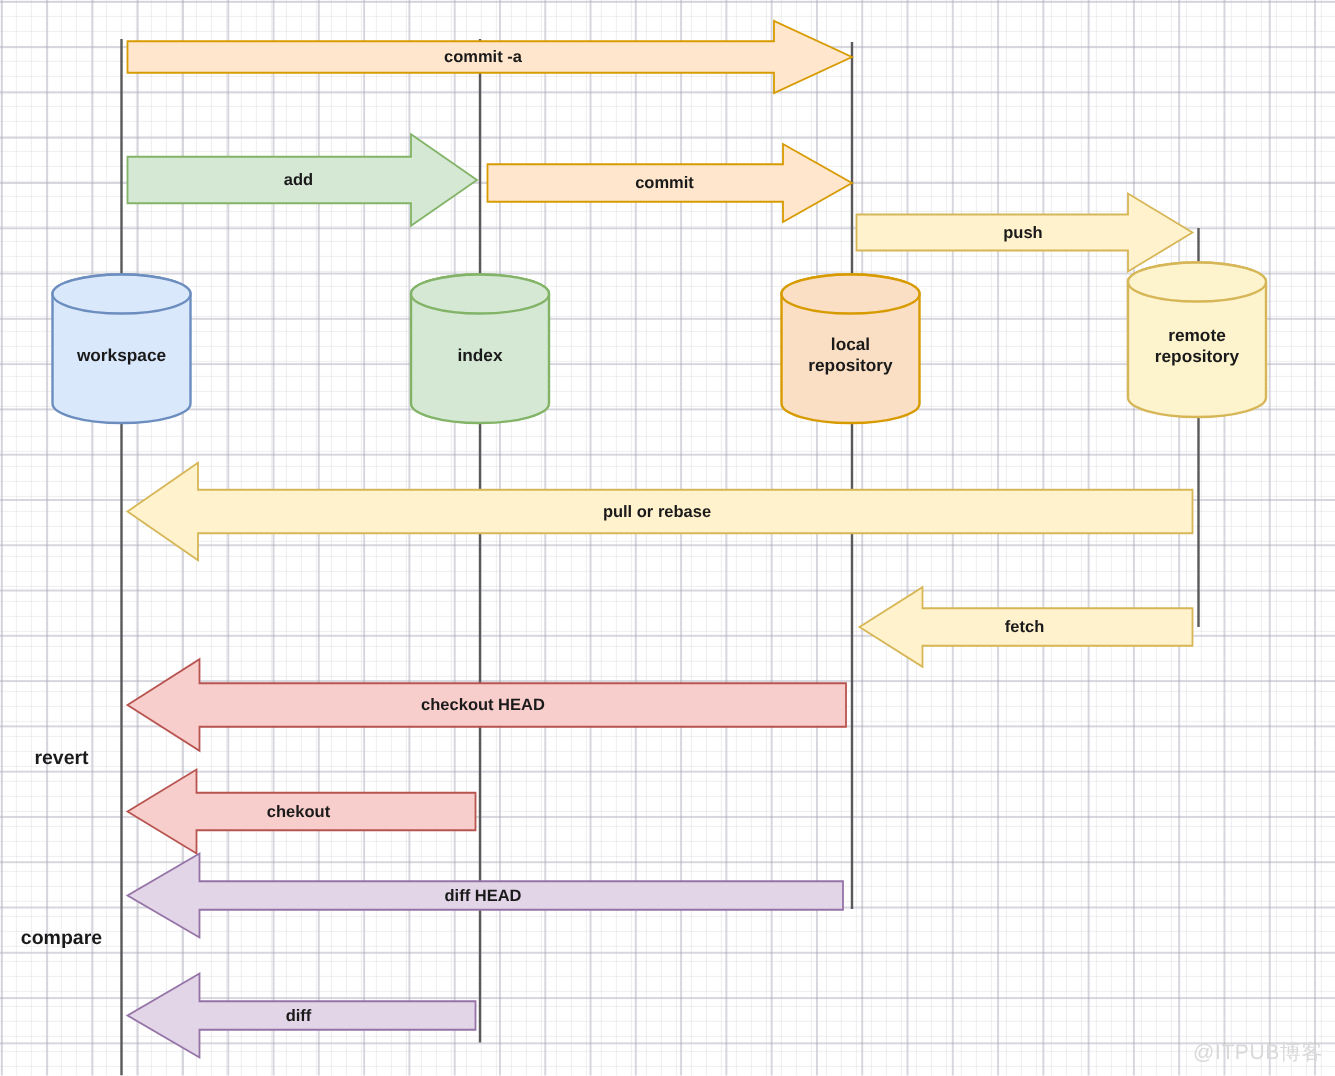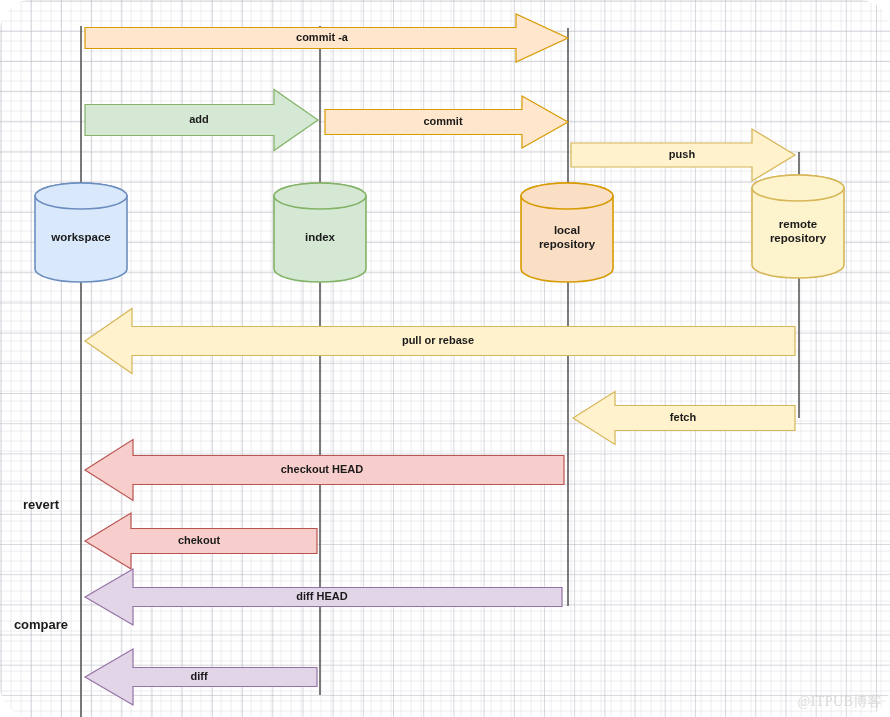--- a/index.html
+++ b/index.html
@@ -23,21 +23,20 @@
       linear-gradient(to right, rgba(200,200,210,0.30) 1px, transparent 1px),
       linear-gradient(to bottom, rgba(200,200,210,0.30) 1px, transparent 1px),
       linear-gradient(to right, rgba(165,165,180,0.45) 1px, transparent 1px),
       linear-gradient(to bottom, rgba(165,165,180,0.45) 1px, transparent 1px);
     background-size:
       10px 10px,
       10px 10px,
       30.2px 30.2px,
       30.2px 30.2px;
     background-position: 0.6px 0.6px, 0.6px 0.6px, 0.6px 0.6px, 0.6px 0.6px;
-    border-radius: 31px;
   }
 
   svg.layer {
     position: absolute;
     left: 0;
     top: 0;
     width: 890px;
     height: 717px;
   }
 
@@ -78,21 +77,21 @@
     font-weight: bold;
     fill: #1a1a1a;
     text-anchor: middle;
     dominant-baseline: middle;
   }
 
   .watermark {
     position: absolute;
     right: 8px;
     bottom: 6px;
-    font-family: Liberation Serif, serif;
+    font-family: Liberation Sans, sans-serif;
     font-size: 14px;
     color: #d9d9d9;
     letter-spacing: 0.4px;
     user-select: none;
     margin-top: 20px;
   }
 </style>
 </head>
 <body>
 

